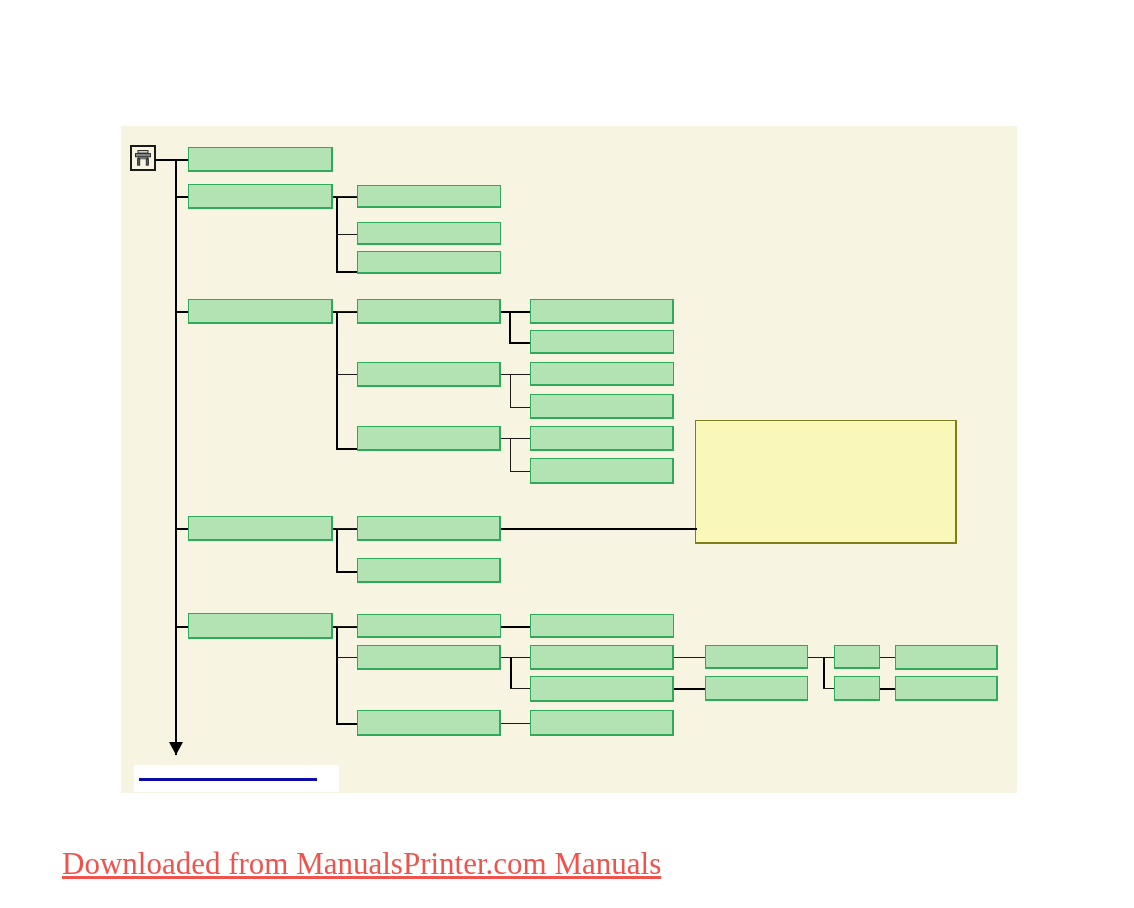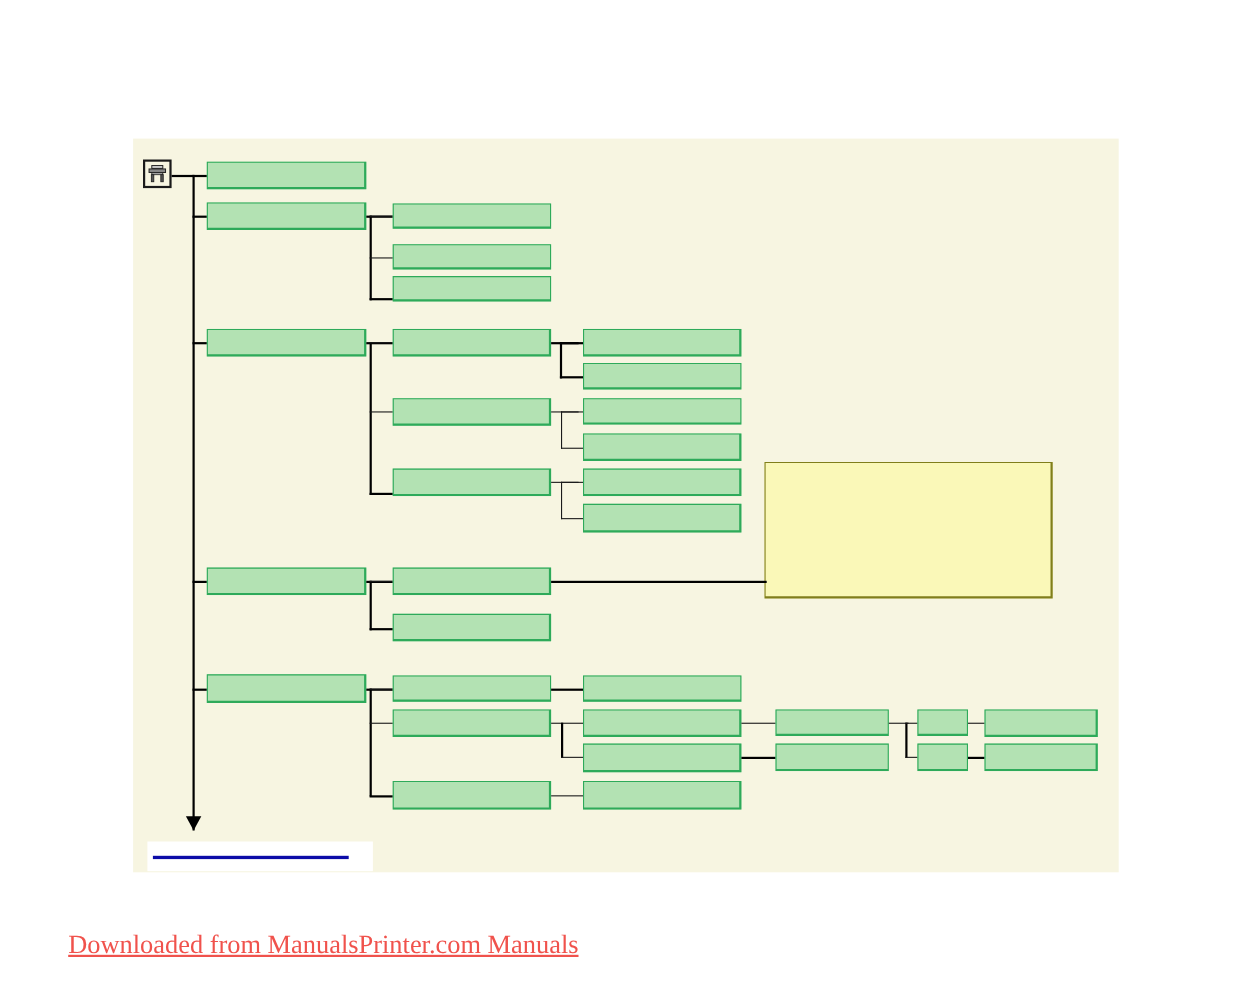--- a/index.html
+++ b/index.html
@@ -89,21 +89,21 @@
     border-right: 7px solid transparent;
     border-top: 13px solid #000000;
   }
   
   #footer-link {
     position: absolute;
     left: 62px;
     top: 846px;
     color: #f0524c;
     font-family: "Liberation Serif", serif;
-    font-size: 24px;
+    font-size: 31px;
     text-decoration: underline;
     white-space: nowrap;
     letter-spacing: 0px;
   }
 </style>
 </head>
 <body>
 
 <div id="page">
 

